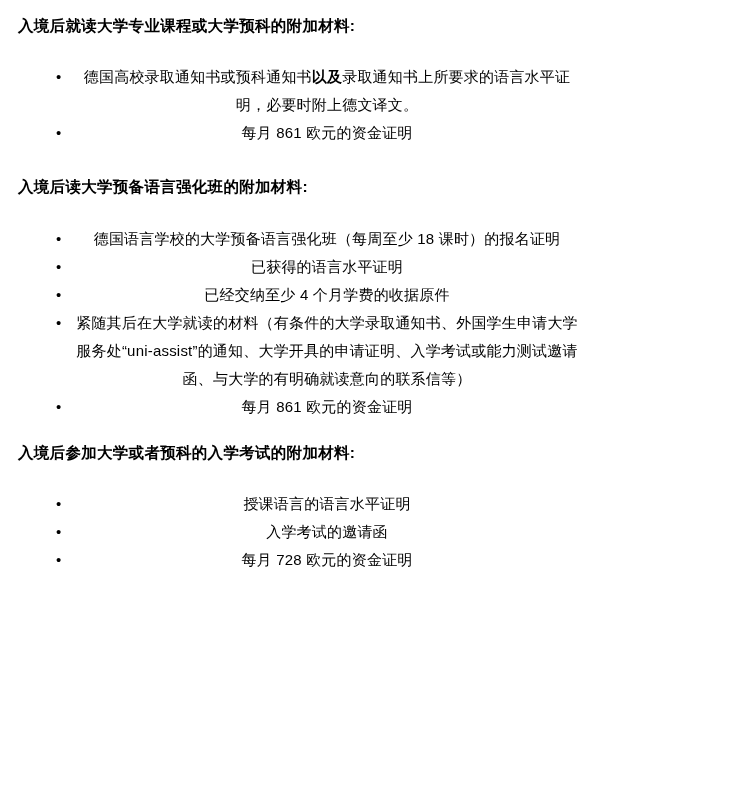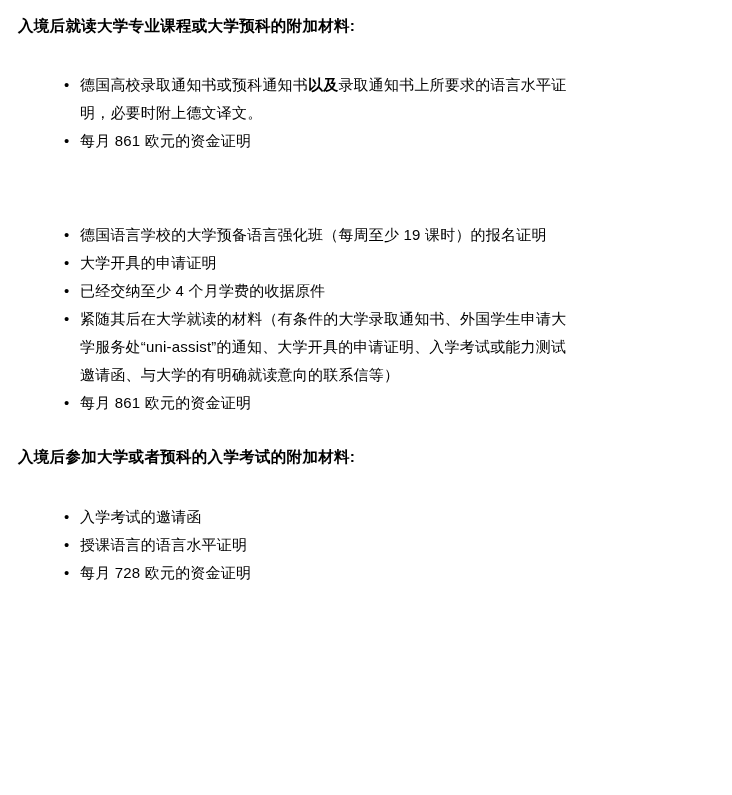--- a/index.html
+++ b/index.html
@@ -26,22 +26,23 @@
   }
   .section-heading {
     font-size: 15.5px;
     font-weight: bold;
     line-height: 1.5;
     letter-spacing: 0.3px;
     margin: 0 0 4px 0;
   }
   .bullets {
     list-style: none;
-    margin: 8px;
+    margin: 0;
     padding: 0;
+    text-align: center;
   }
   .bullet {
     position: relative;
     padding-left: 54px;
     font-size: 15px;
     line-height: 28px;
     margin: 0;
     letter-spacing: 0.2px;
   }
   .bullet::before {
@@ -65,33 +66,34 @@
       <div class="section">
         <div class="section-heading">入境后就读大学专业课程或大学预科的附加材料:</div>
         <div class="gap-after-heading"></div>
         <ul class="bullets">
           <li class="bullet"><span>德国高校录取通知书或预科通知书</span><b class="inline-bold">以及</b><span>录取通知书上所要求的语言水平证明，必要时附上德文译文。</span></li>
           <li class="bullet"><span>每月 861 欧元的资金证明</span></li>
         </ul>
       </div>
       <div class="gap-section"></div>
       <div class="section">
+        <div class="section-heading">入境后读大学预备语言强化班的附加材料:</div>
         <div class="gap-after-heading"></div>
         <ul class="bullets">
-          <li class="bullet"><span>德国语言学校的大学预备语言强化班（每周至少 19 课时）的报名证明</span></li>
-          <li class="bullet"><span>大学开具的申请证明</span></li>
+          <li class="bullet"><span>德国语言学校的大学预备语言强化班（每周至少 18 课时）的报名证明</span></li>
+          <li class="bullet"><span>已获得的语言水平证明</span></li>
           <li class="bullet"><span>已经交纳至少 4 个月学费的收据原件</span></li>
           <li class="bullet"><span>紧随其后在大学就读的材料（有条件的大学录取通知书、外国学生申请大学服务处“uni-assist”的通知、大学开具的申请证明、入学考试或能力测试邀请函、与大学的有明确就读意向的联系信等）</span></li>
           <li class="bullet"><span>每月 861 欧元的资金证明</span></li>
         </ul>
       </div>
       <div class="gap-section-small"></div>
       <div class="section">
         <div class="section-heading">入境后参加大学或者预科的入学考试的附加材料:</div>
         <div class="gap-after-heading"></div>
         <ul class="bullets">
+          <li class="bullet"><span>授课语言的语言水平证明</span></li>
           <li class="bullet"><span>入学考试的邀请函</span></li>
-          <li class="bullet"><span>授课语言的语言水平证明</span></li>
           <li class="bullet"><span>每月 728 欧元的资金证明</span></li>
         </ul>
       </div>
     </div>
 </div>
 
 </body></html>

